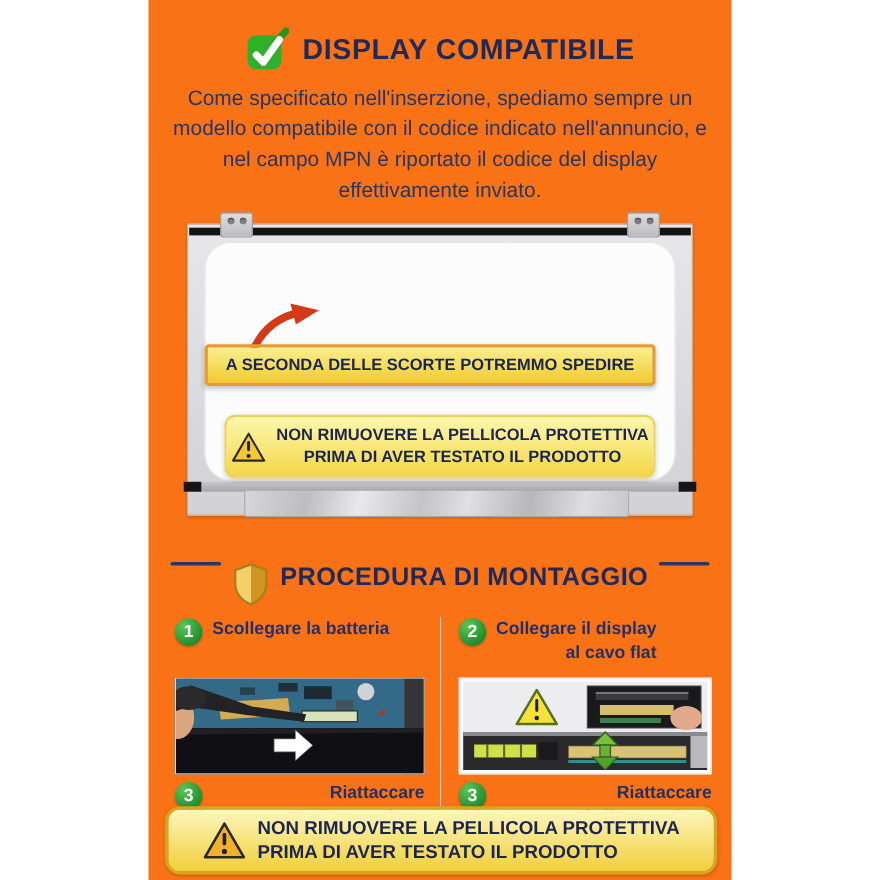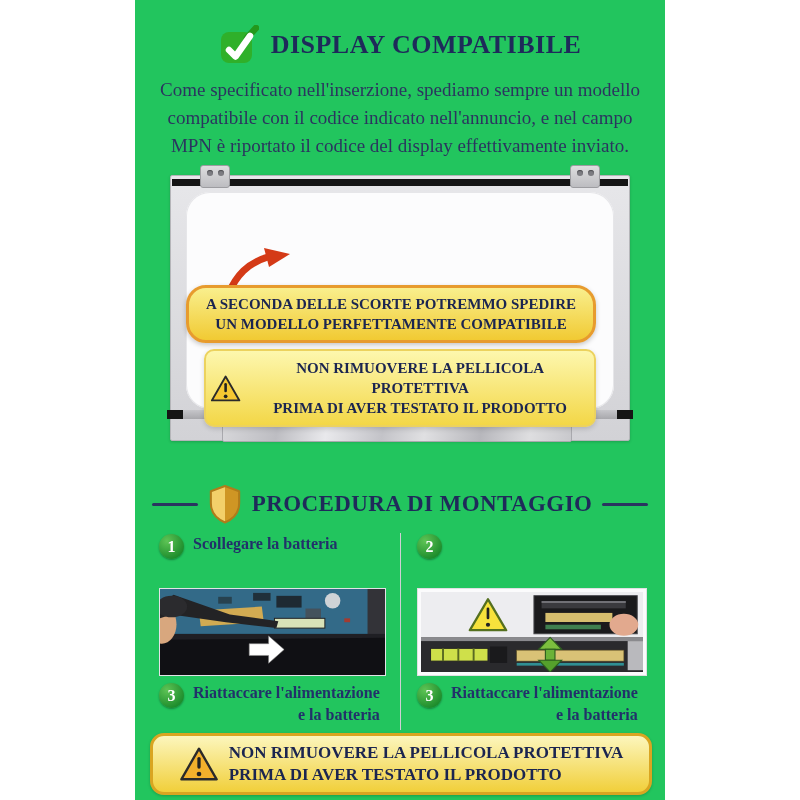--- a/index.html
+++ b/index.html
@@ -1,17 +1,17 @@
 <!DOCTYPE html>
 <html><head>
 <meta charset="utf-8">
 <style>
   * { margin:0; padding:0; box-sizing:border-box; }
   html,body { width:800px; height:800px; background:#ffffff; font-family:"Liberation Sans", sans-serif; }
-  .strip { position:relative; width:530px; height:800px; margin:0 auto; background:#22c55e; padding-top:24px; overflow:hidden;font-family:Liberation Serif, serif; }
+  .strip { position:relative; width:530px; height:800px; margin:0 auto; background:#f97316; padding-top:24px; overflow:hidden; }
 
   
   .hdr { display:flex; align-items:center; justify-content:center; gap:12px; height:42px; }
   .hdr-title { font-size:26px; font-weight:bold; color:#1e2a5a; letter-spacing:.5px; }
 
   
   .intro { margin:10px auto 0; width:494px; text-align:center; font-size:19px; line-height:28px; color:#2b355f; }
 
   
   .panel-wrap { position:relative; width:460px; height:292px; margin:5px auto 0; }
@@ -21,30 +21,30 @@
   .frame { position:absolute; top:10px; left:0; right:0; bottom:16px; background:linear-gradient(180deg,#e7e7ea 0%,#d2d2d6 100%); border:1px solid #b5b5b9; border-radius:2px; box-shadow:0 1px 3px rgba(0,0,0,.18); }
   .topbar { position:absolute; top:14px; left:2px; right:2px; height:7px; background:#141414; z-index:2; }
   .inner { position:absolute; top:27px; left:16px; right:16px; bottom:48px; background:#fcfcfd; border-radius:24px; box-shadow:inset 0 0 0 1px #e6e6e9; }
   .graybar { position:absolute; left:4px; right:4px; bottom:38px; height:9px; background:linear-gradient(#c6c6ca,#a8a8ac); z-index:2; }
   .bbar { position:absolute; bottom:38px; width:16px; height:9px; background:#151515; z-index:3; }
   .bbar-l { left:-3px; } .bbar-r { right:-3px; }
   .foil { position:absolute; left:52px; right:58px; bottom:15px; height:25px; z-index:2; border:1px solid #a9a9ae; border-radius:2px;
           background:linear-gradient(100deg,#d7d7da 0%,#bdbdc2 16%,#e9e9ec 30%,#c3c3c8 46%,#e0e0e2 58%,#b7b7bc 74%,#dedee0 88%,#c8c8cc 100%); }
   .red-arrow { position:absolute; left:52px; top:82px; width:72px; height:50px; z-index:4; }
 
-  .note1 { position:absolute; left:16px; right:34px; top:120px; z-index:5; border:3px solid #e79b2e; border-radius:20px;
+  .note1 { position:absolute; left:16px; right:34px; top:120px; z-index:5; border:3px solid #e79b2e; border-radius:4px;
            background:linear-gradient(180deg,#f9ef8d,#f1ca33); padding:6px 2px; text-align:center; color:#1b2550;
            font-weight:bold; font-size:15px; line-height:20px; box-shadow:0 2px 5px rgba(0,0,0,.22); }
   .note2 { position:absolute; left:34px; right:34px; top:184px; z-index:5; border:2px solid #ecd25e; border-radius:10px;
            background:linear-gradient(180deg,#fdf7ae,#f3d747); padding:7px 4px; display:flex; align-items:center; justify-content:center;
            gap:9px; color:#1b2550; font-weight:bold; font-size:15px; line-height:20px; text-align:center; box-shadow:0 2px 5px rgba(0,0,0,.15); }
   .note-lines span { display:block; }
 
   
-  .proc { display:flex; align-items:center; justify-content:center; gap:10px; margin-top:26px; height:42px; }
+  .proc { display:flex; justify-content:center; gap:10px; margin-top:26px; height:42px; }
   .rule { width:46px; height:3px; background:#2a3560; border-radius:2px; }
   .proc-title { font-size:23px; font-weight:bold; color:#1f2a5a; letter-spacing:.4px; }
 
   
   .steps { display:grid; grid-template-columns:1fr 1fr; width:502px; margin:8px auto 0; }
   .col { padding:0 4px 0 10px; }
   .col-r { border-left:1px solid #cfcfd4; padding-left:16px; }
   .col-l { padding-right:14px; }
   .step { display:flex; gap:9px; align-items:flex-start; min-height:48px; }
   .badge { width:25px; height:25px; border-radius:50%; flex:0 0 25px; margin-top:1px;
@@ -97,21 +97,20 @@
     <div class="bbar bbar-r"></div>
     <div class="foil"></div>
 
     <svg class="red-arrow" viewBox="0 0 72 50">
       <path d="M6 48 C 14 28, 26 16, 46 10" fill="none" stroke="#d43a17" stroke-width="7" stroke-linecap="round"></path>
       <polygon points="42,1 68,7 47,20" fill="#d43a17"></polygon>
     </svg>
 
     <div class="note1">
       <span>A SECONDA DELLE SCORTE POTREMMO SPEDIRE</span><br>
-      <span>UN MODELLO PERFETTAMENTE COMPATIBILE</span>
     </div>
 
     <div class="note2">
       <svg width="32" height="29" viewBox="0 0 34 30">
         <path d="M17 2 L32 28 H2 Z" fill="#f6c832" stroke="#2a2a2a" stroke-width="2" stroke-linejoin="round"></path>
         <rect x="15.6" y="9" width="2.8" height="10" rx="1.4" fill="#222"></rect>
         <circle cx="17" cy="23.5" r="2" fill="#222"></circle>
       </svg>
       <div class="note-lines">
         <span>NON RIMUOVERE LA PELLICOLA PROTETTIVA</span>
@@ -174,20 +173,24 @@
         <div class="step-text">
           <span>Riattaccare l'alimentazione</span>
           <span>e la batteria</span>
         </div>
       </div>
     </div>
 
     <div class="col col-r">
       <div class="step">
         <div class="badge">2</div>
+        <div class="step-text">
+          <span>Collegare il display</span>
+          <span>al cavo flat</span>
+        </div>
       </div>
 
       <div class="img img-r">
         <svg viewBox="0 0 232 88" preserveAspectRatio="none">
           <rect x="0" y="0" width="232" height="50" fill="#ededf0"></rect>
           <rect x="118" y="4" width="108" height="42" fill="#1a1a1c" stroke="#4a4a4e" stroke-width="1"></rect>
           <rect x="126" y="10" width="88" height="8" fill="#3a3a3e"></rect>
           <rect x="126" y="10" width="88" height="2" fill="#77777c"></rect>
           <rect x="130" y="23" width="70" height="10" fill="#d6be6e"></rect>
           <rect x="130" y="36" width="58" height="5" fill="#3f7f4f"></rect>

